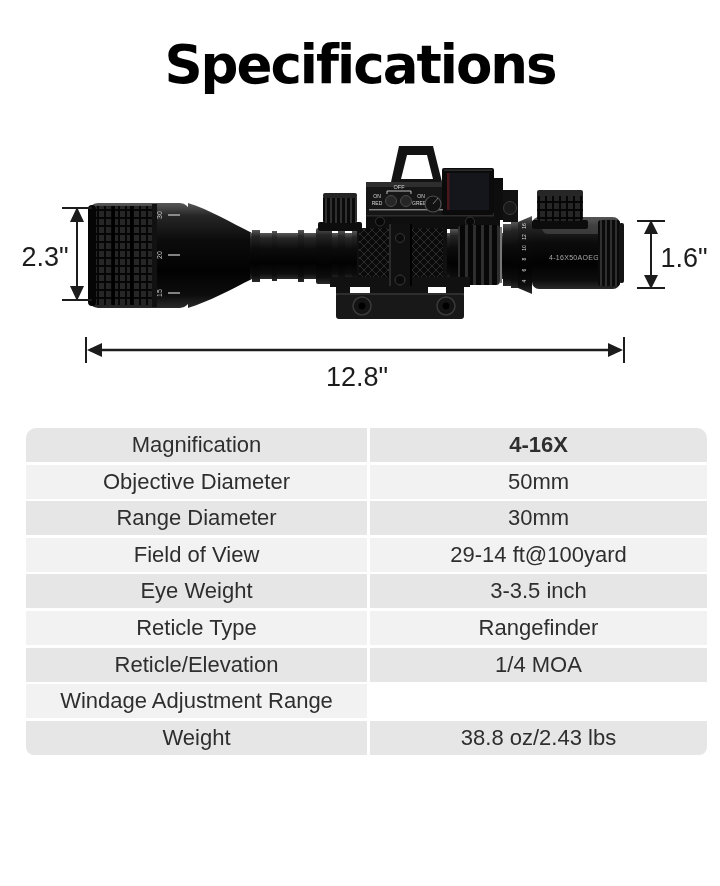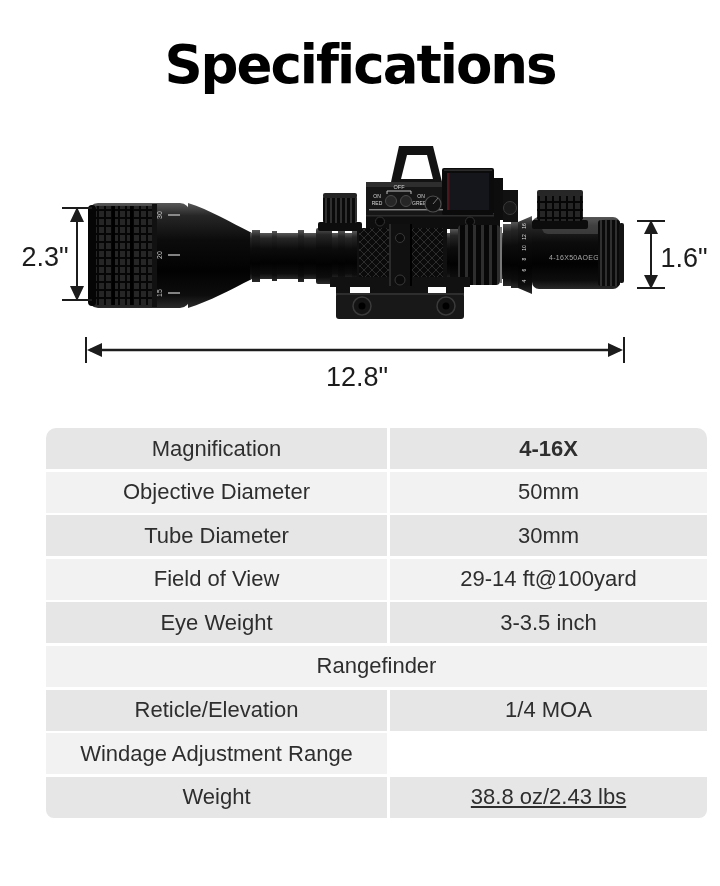--- a/index.html
+++ b/index.html
@@ -10,33 +10,33 @@
   .page-title{
     position:absolute;top:38px;left:0;width:720px;margin:0;text-align:center;
     font-family:"DejaVu Sans",sans-serif;font-weight:bold;font-size:53px;
     letter-spacing:-2px;color:#000;line-height:1;
   }
   .diagram{position:absolute;top:130px;left:0;}
   .spec-table{
     position:absolute;top:428px;left:26px;width:681px;
     display:flex;flex-direction:column;gap:2.6px;
   }
-  .spec-row{display:flex;gap:3px;height:41px;margin-left:20px;}
+  .spec-row{display:flex;gap:3px;height:34px;}
   .cell{
     display:flex;align-items:center;justify-content:center;
     font-size:22px;color:#2e2e2e;
   }
   .cell.label{width:341px;}
   .cell.value{flex:1;}
   .spec-row:nth-child(odd) .cell{background:#e6e6e6;}
   .spec-row:nth-child(even) .cell{background:#f2f2f2;}
   .spec-row:first-child .cell.label{border-top-left-radius:10px;}
   .spec-row:first-child .cell.value{border-top-right-radius:10px;font-weight:bold;}
   .spec-row:last-child .cell.label{border-bottom-left-radius:8px;}
-  .spec-row:last-child .cell.value{border-bottom-right-radius:8px;text-decoration:underline;}
+  .spec-row:last-child .cell.value{border-bottom-right-radius:8px;}
   svg text{font-family:"Liberation Sans",sans-serif;}
   .dim-text{font-size:27px;fill:#1c1c1c;}
   .micro{fill:#d6d6d6;}
 </style>
 </head>
 <body>
 
 <main>
 
   <h1 class="page-title">Specifications</h1>
@@ -214,32 +214,33 @@
   <section class="spec-table">
     <div class="spec-row">
       <div class="cell label">Magnification</div>
       <div class="cell value">4-16X</div>
     </div>
     <div class="spec-row">
       <div class="cell label">Objective Diameter</div>
       <div class="cell value">50mm</div>
     </div>
     <div class="spec-row">
-      <div class="cell label">Tube Diameter</div>
+      <div class="cell label">Range Diameter</div>
       <div class="cell value">30mm</div>
     </div>
     <div class="spec-row">
       <div class="cell label">Field of View</div>
       <div class="cell value">29-14 ft@100yard</div>
     </div>
     <div class="spec-row">
       <div class="cell label">Eye Weight</div>
       <div class="cell value">3-3.5 inch</div>
     </div>
     <div class="spec-row">
+      <div class="cell label">Reticle Type</div>
       <div class="cell value">Rangefinder</div>
     </div>
     <div class="spec-row">
       <div class="cell label">Reticle/Elevation</div>
       <div class="cell value">1/4 MOA</div>
     </div>
     <div class="spec-row">
       <div class="cell label">Windage Adjustment Range</div>
     </div>
     <div class="spec-row">

